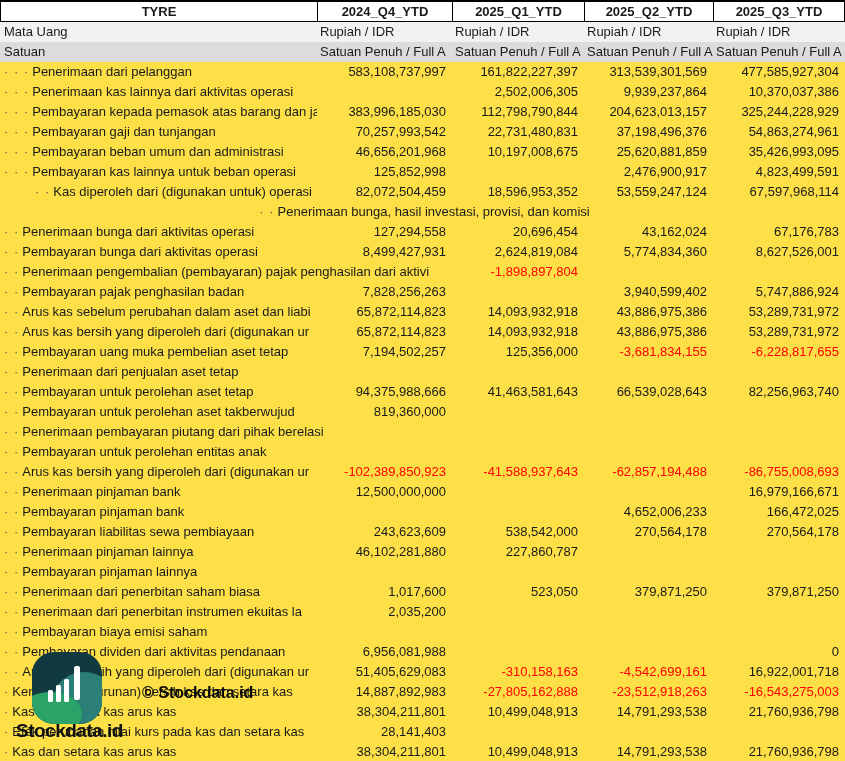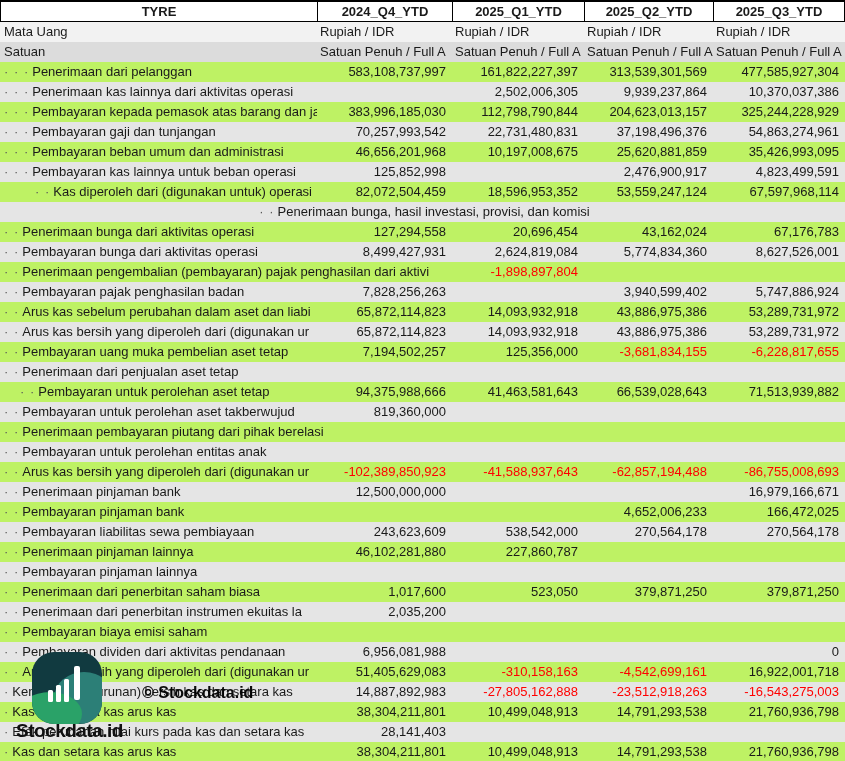--- a/index.html
+++ b/index.html
@@ -25,22 +25,22 @@
   .satuan{background:#dcdcdc;}
   .rlabel{position:absolute;left:0;top:0;height:20px;box-sizing:border-box;
           padding-left:4px;overflow:hidden;white-space:nowrap;}
   .vals{position:absolute;left:317px;top:0;display:flex;height:20px;}
   .scell{box-sizing:border-box;text-align:left;padding-left:3px;
          overflow:hidden;white-space:nowrap;}
   .w0{width:135px}.w1{width:132px}.w2{width:129px}.w3{width:132px}
 
   
   .drow{position:relative;height:20px;line-height:20px;white-space:nowrap;}
-  .alt0{background:#bef264;}
-  .alt1{background:#e5e5e5;}
+  .alt0{background:#fde047;}
+  .alt1{background:#fde047;}
   .vcell{box-sizing:border-box;text-align:right;padding-right:6px;
          overflow:hidden;white-space:nowrap;}
   .vcell.neg{color:#ff0000;}
   .pfx{color:#595959;letter-spacing:1px;margin-right:3px;}
 
   
   .wm-center{position:absolute;left:142px;top:684px;font-size:16px;font-weight:bold;
              color:#000000;opacity:.95;white-space:nowrap;}
   .logo{position:absolute;left:32px;top:652px;width:72px;height:74px;}
   .logo-text{position:absolute;left:16px;top:720px;font-size:19px;font-weight:bold;
@@ -219,26 +219,26 @@
       <div class="drow alt1">
         <div class="rlabel" style="width: 845px;"><span class="pfx">· ·</span>Penerimaan dari penjualan aset tetap</div>
         <div class="vals">
           <div class="vcell w0"></div>
           <div class="vcell w1"></div>
           <div class="vcell w2"></div>
           <div class="vcell w3"></div>
         </div>
       </div>
       <div class="drow alt0">
-        <div class="rlabel" style="width: 317px; margin-left: 16px;"><span class="pfx">· ·</span>Pembayaran untuk perolehan aset tetap</div>
+        <div class="rlabel" style="width: 317px;"><span class="pfx">· ·</span>Pembayaran untuk perolehan aset tetap</div>
         <div class="vals">
           <div class="vcell w0">94,375,988,666</div>
           <div class="vcell w1">41,463,581,643</div>
           <div class="vcell w2">66,539,028,643</div>
-          <div class="vcell w3">71,513,939,882</div>
+          <div class="vcell w3">82,256,963,740</div>
         </div>
       </div>
       <div class="drow alt1">
         <div class="rlabel" style="width: 317px;"><span class="pfx">· ·</span>Pembayaran untuk perolehan aset takberwujud</div>
         <div class="vals">
           <div class="vcell w0">819,360,000</div>
           <div class="vcell w1"></div>
           <div class="vcell w2"></div>
           <div class="vcell w3"></div>
         </div>

